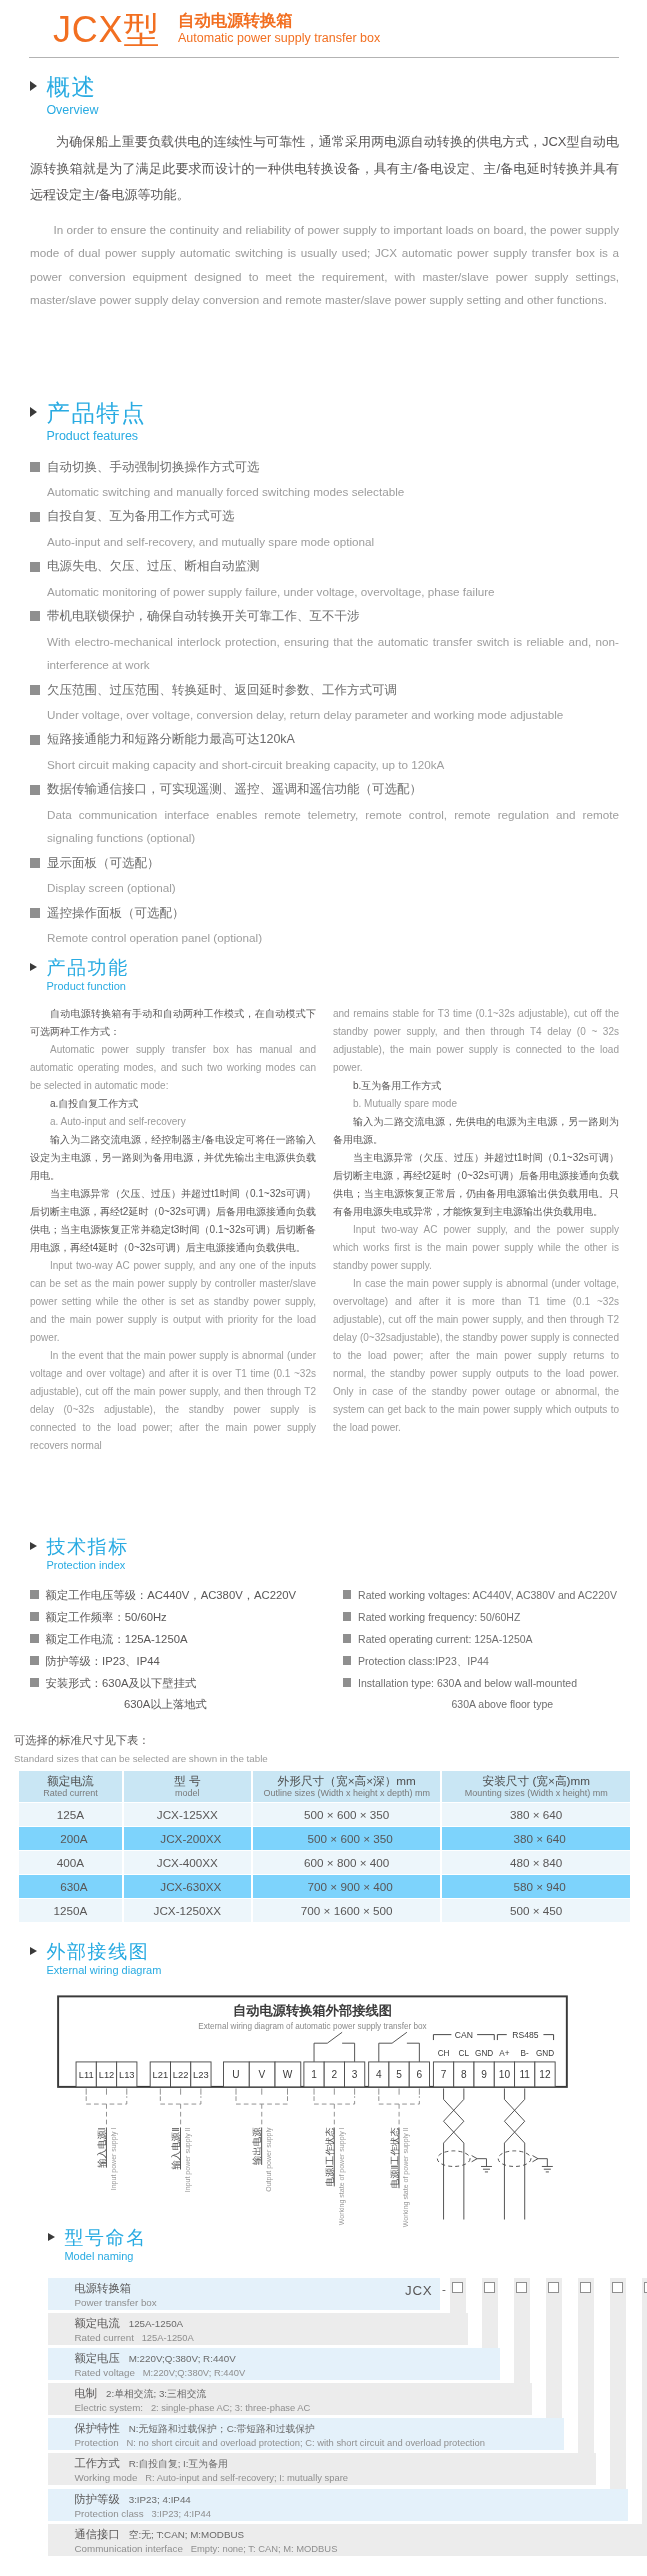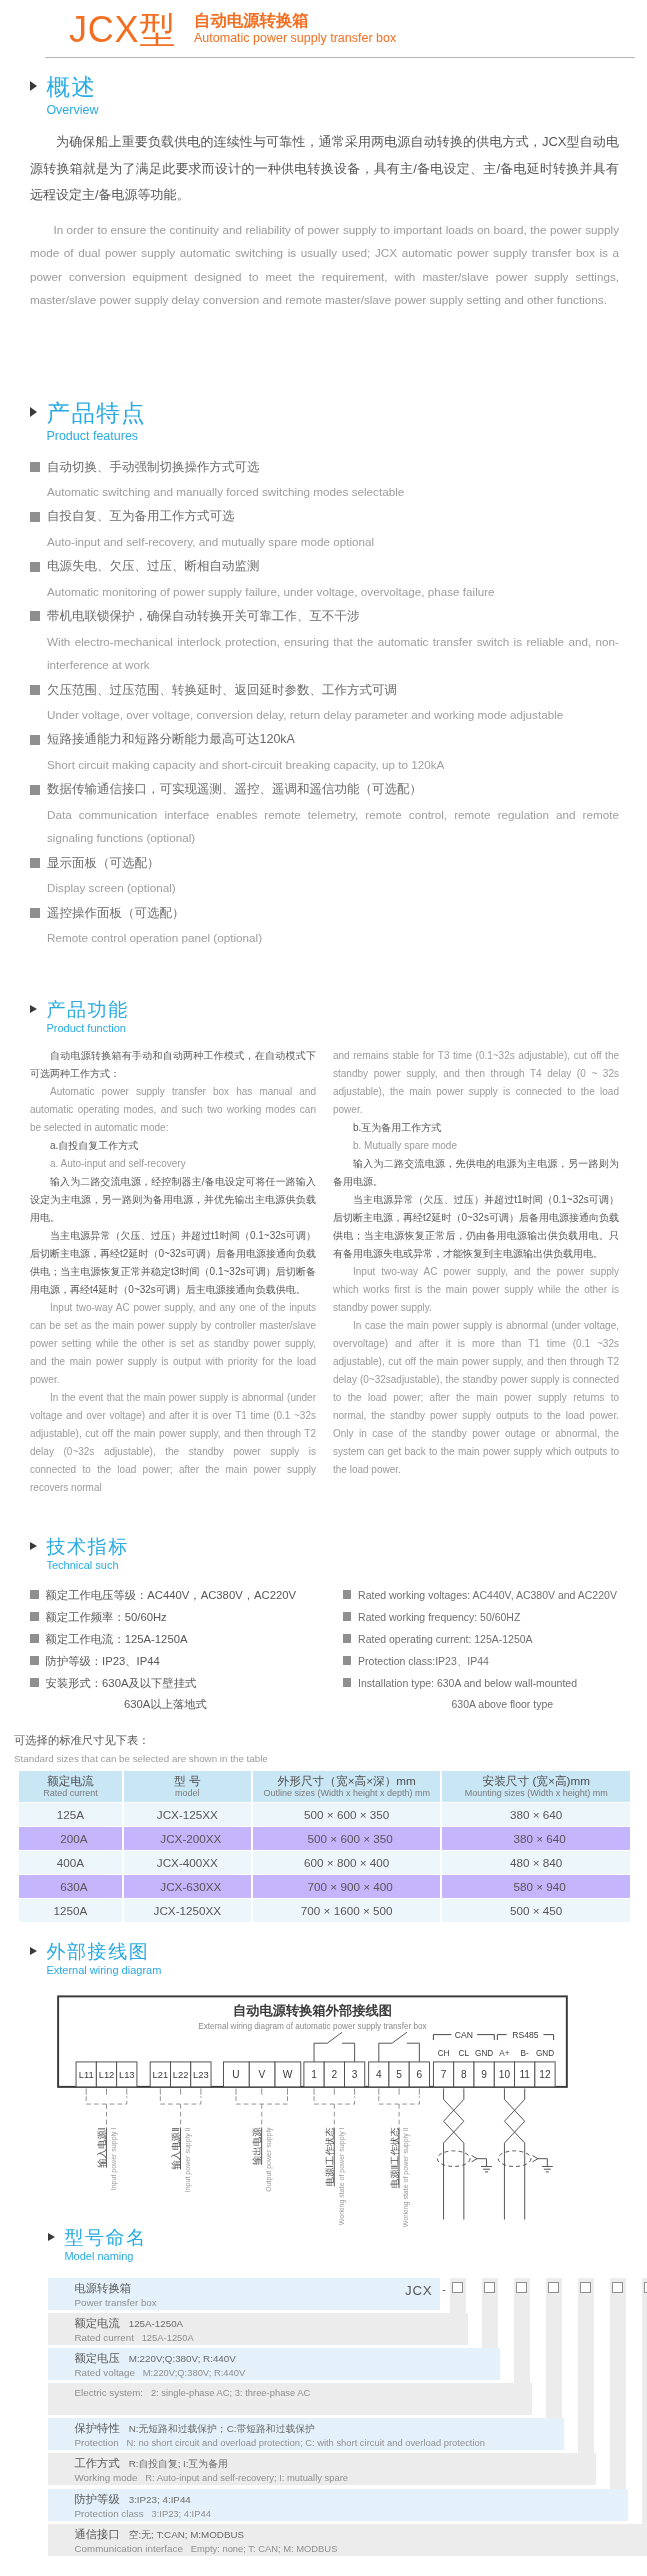--- a/index.html
+++ b/index.html
@@ -55,21 +55,21 @@
   .note-zh{font-size:11.3px;color:#595757;line-height:19px;}
   .note-en{font-size:9.8px;color:#9b9b9b;line-height:17px;}
 
   
   table.szt{border-collapse:separate;border-spacing:2.3px 1.6px;table-layout:fixed;width:615px;}
   table.szt th{background:#c9e6f4;padding:3.1px 1.6px;font-weight:normal;}
   table.szt th .th-zh{font-size:11.7px;color:#4e4e4e;line-height:14px;}
   table.szt th .th-en{font-size:9px;color:#7a7a7a;line-height:11px;}
   table.szt td{height:21px;font-size:11.7px;color:#595757;text-align:center;}
   tr.odd td{background:#edf6fb;}
-  tr.even td{background:#c4b5fd;padding-left:8px;}
+  tr.even td{background:#7dd3fc;padding-left:8px;}
 
   
   .nrow{position:absolute;left:30px;height:32px;padding:3.1px 0 0 26.5px;box-sizing:border-box;z-index:1;}
   .bgb{background:#e4f1fa;} .bgg{background:#ececec;}
   .nr-l1{line-height:15px;white-space:nowrap;}
   .nr-l2{line-height:12.5px;white-space:nowrap;}
   .nr-zh{font-size:11.3px;color:#595757;margin-right:9px;}
   .nr-zhv{font-size:9.8px;color:#6a6a6a;}
   .nr-en{font-size:9.8px;color:#8f8f8f;margin-right:7.8px;}
   .nr-env{font-size:9.4px;color:#8f8f8f;}
@@ -78,21 +78,21 @@
   .jcx{position:absolute;left:387px;top:56px;font-size:13.3px;color:#595757;letter-spacing:0.8px;z-index:2;}
   .nhyph{position:absolute;left:424px;top:55px;font-size:11.7px;color:#595757;z-index:3;}
 
   svg text{font-family:"Liberation Sans","DejaVu Sans",sans-serif;}
 </style>
 </head>
 <body>
 
 <div id="page">
 
-  <div class="abs" style="left:16px;top:0;width:615px;height:58px;">
+  <div class="abs" style="left:0;top:0;width:615px;height:58px;">
     <div class="abs" style="left:53px;top:6.2px;">
       <span class="brand-model">JCX型</span>
     </div>
     <div class="abs" style="left:178px;top:10px;">
       <div class="brand-zh">自动电源转换箱</div>
       <div class="brand-en">Automatic power supply transfer box</div>
     </div>
     <div class="hdr-line"></div>
   </div>
 
@@ -176,21 +176,21 @@
       <div>
         <div class="feat-zh">
             <span class="sq"></span>
             <span>遥控操作面板（可选配）</span>
           </div>
         <div class="feat-en">Remote control operation panel (optional)</div>
       </div>
     </div>
   </div>
 
-  <div class="sec" style="top:999px;">
+  <div class="sec" style="top:957px;">
     <div class="shead small">
       <span class="tri"></span>
       <div>
         <div class="shead-zh">产品功能</div>
         <div class="shead-en">Product function</div>
       </div>
     </div>
     <div class="cols">
       <div class="col">
         <p class="fp-zh">自动电源转换箱有手动和自动两种工作模式，在自动模式下可选两种工作方式：</p>
@@ -212,21 +212,21 @@
         <p class="fp-en">In case the main power supply is abnormal (under voltage, overvoltage) and after it is more than T1 time (0.1 ~32s adjustable), cut off the main power supply, and then through T2 delay (0~32sadjustable), the standby power supply is connected to the load power; after the main power supply returns to normal, the standby power supply outputs to the load power. Only in case of the standby power outage or abnormal, the system can get back to the main power supply which outputs to the load power.</p>
       </div>
     </div>
   </div>
 
   <div class="sec" style="top:1536px;">
     <div class="shead small">
       <span class="tri"></span>
       <div>
         <div class="shead-zh">技术指标</div>
-        <div class="shead-en">Technical such</div>
+        <div class="shead-en">Protection index</div>
       </div>
     </div>
     <div class="tech-cols">
       <div class="tech-col">
         <div class="tech-item">
             <span class="tech-sq"></span>
             <span>额定工作电压等级：AC440V，AC380V，AC220V</span>
           </div>
         <div class="tech-item">
             <span class="tech-sq"></span>
@@ -504,20 +504,21 @@
     </div>
     <div class="nrow bgg" style="top:86px;width:420px;">
       <div class="nr-l1"><span class="nr-zh">额定电流</span><span class="nr-zhv">125A-1250A</span></div>
       <div class="nr-l2"><span class="nr-en">Rated current</span><span class="nr-env">125A-1250A</span></div>
     </div>
     <div class="nrow bgb" style="top:121px;width:452px;">
       <div class="nr-l1"><span class="nr-zh">额定电压</span><span class="nr-zhv">M:220V;Q:380V; R:440V</span></div>
       <div class="nr-l2"><span class="nr-en">Rated voltage</span><span class="nr-env">M:220V;Q:380V; R:440V</span></div>
     </div>
     <div class="nrow bgg" style="top:156px;width:484px;">
+      <div class="nr-l1"><span class="nr-zh">电制</span><span class="nr-zhv">2:单相交流; 3:三相交流</span></div>
       <div class="nr-l2"><span class="nr-en">Electric system:</span><span class="nr-env">2: single-phase AC; 3: three-phase AC</span></div>
     </div>
     <div class="nrow bgb" style="top:191px;width:516px;">
       <div class="nr-l1"><span class="nr-zh">保护特性</span><span class="nr-zhv">N:无短路和过载保护；C:带短路和过载保护</span></div>
       <div class="nr-l2"><span class="nr-en">Protection</span><span class="nr-env">N: no short circuit and overload protection; C: with short circuit and overload protection</span></div>
     </div>
     <div class="nrow bgg" style="top:226px;width:548px;">
       <div class="nr-l1"><span class="nr-zh">工作方式</span><span class="nr-zhv">R:自投自复; I:互为备用</span></div>
       <div class="nr-l2"><span class="nr-en">Working mode</span><span class="nr-env">R: Auto-input and self-recovery; I: mutually spare</span></div>
     </div>

